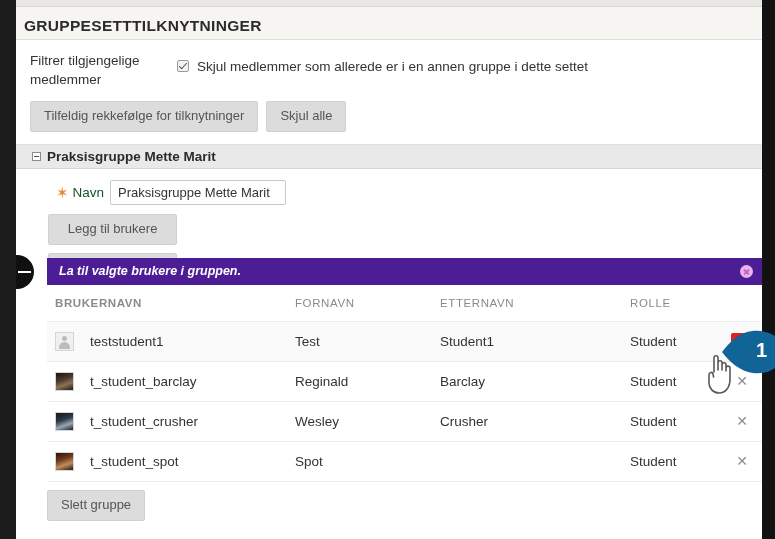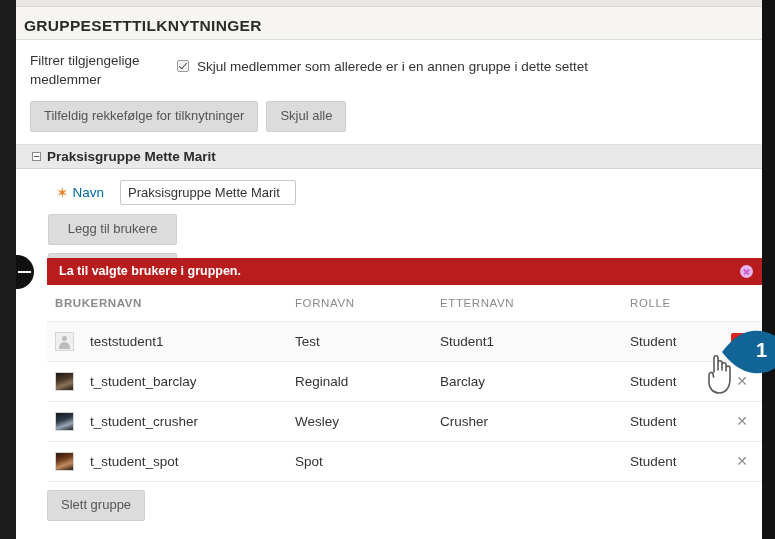--- a/index.html
+++ b/index.html
@@ -173,22 +173,22 @@
   }
   .req-star {
     color: #e8882a;
     font-size: 15px;
     margin-left: 40px;
     margin-right: 4px;
     line-height: 1;
   }
   .field-label {
     font-size: 13.5px;
-    color: #0369a1;
-    margin-right: 16px;
+    color: #14532d;
+    margin-right: 6px;
   }
   .text-input {
     width: 176px;
     height: 25px;
     border: 1px solid #c9c9c9;
     border-radius: 2px;
     background: #fff;
     padding: 0 7px;
     font-family: "Liberation Sans", "DejaVu Sans", sans-serif;
     font-size: 13px;
@@ -202,22 +202,23 @@
     display: flex;
     gap: 8px;
     flex-direction: column;
   }
 
   
   .notice-bar {
     position: absolute;
     left: 31px; top: 258px;
     width: 716px; height: 27px;
-    background: #b91c1c;
-    box-sizing: border-box;
+    background: #4c1d95;
+    box-sizing: border-box;
+    font-style: italic;
   }
   .notice-text {
     position: absolute;
     left: 12px; top: 6px;
     color: #ffffff;
     font-size: 12.5px;
     font-weight: bold;
   }
   .notice-close {
     position: absolute;

